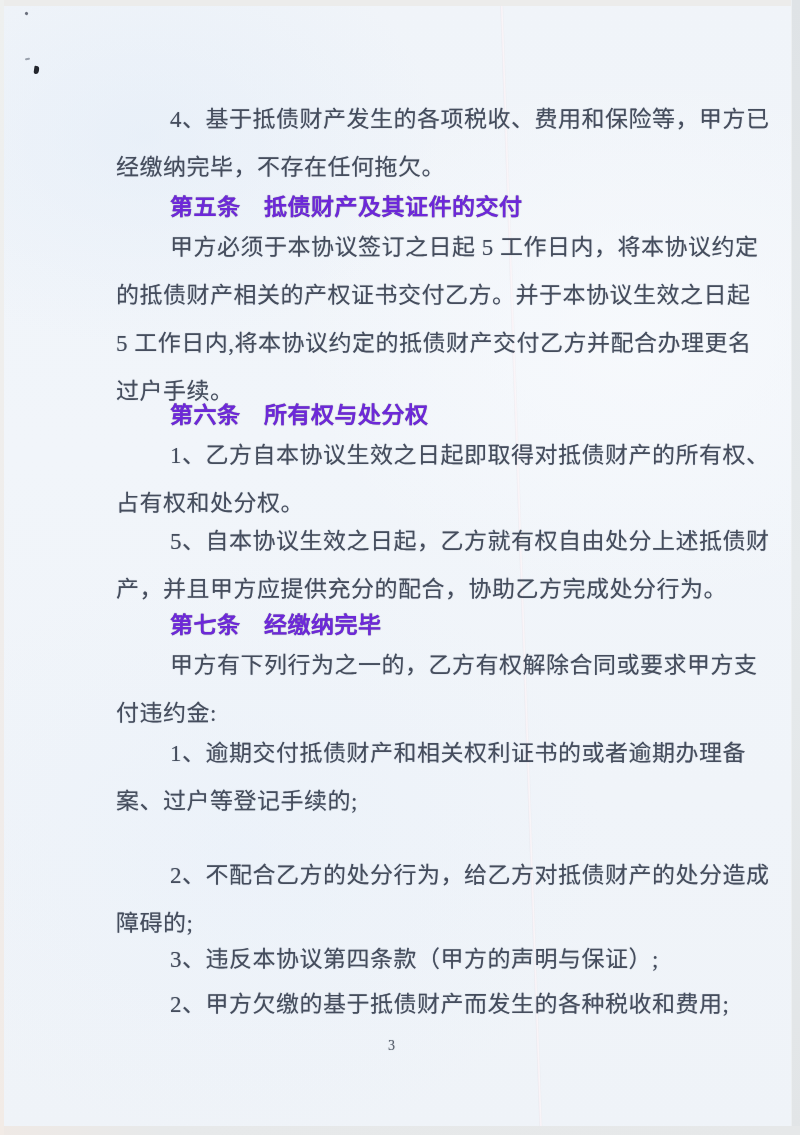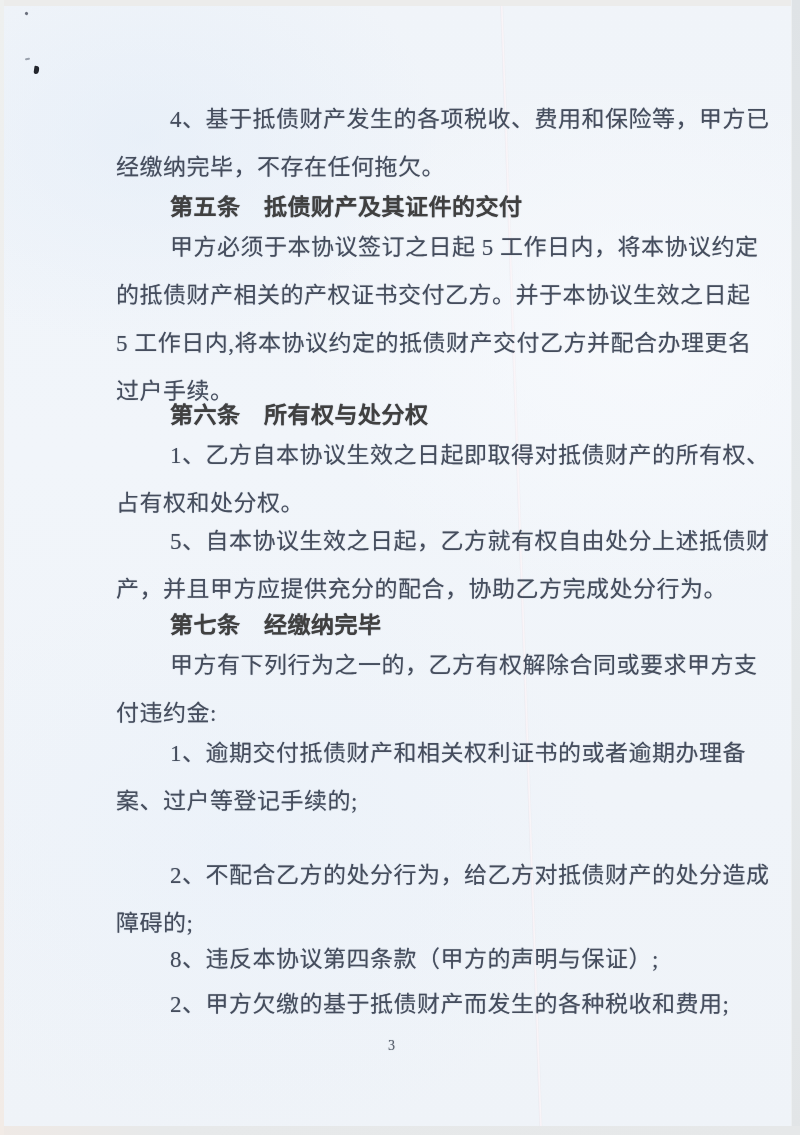--- a/index.html
+++ b/index.html
@@ -70,21 +70,21 @@
     font-size: 23px;
     line-height: 48px;
     letter-spacing: 0.5px;
     color: #454d5d;
     white-space: pre-line;
     text-shadow: 0 0 1px rgba(88,98,116,0.55);
   }
   .doc-block.indent { text-indent: 54px; }
   .doc-block.heading {
     font-weight: 700;
-    color: #404040;
+    color: #6d28d9;
     text-shadow: 0 0 1px rgba(58,65,79,0.7);
   }
 
   .page-number {
     position: absolute;
     left: 388px;
     top: 1037px;
     font-size: 14px;
     line-height: 18px;
     color: #59616e;
@@ -144,19 +144,19 @@
 
   <div id="b-p5" class="doc-block indent">甲方有下列行为之一的，乙方有权解除合同或要求甲方支
 付违约金:</div>
 
   <div id="b-p6" class="doc-block indent">1、逾期交付抵债财产和相关权利证书的或者逾期办理备
 案、过户等登记手续的;</div>
 
   <div id="b-p7" class="doc-block indent">2、不配合乙方的处分行为，给乙方对抵债财产的处分造成
 障碍的;</div>
 
-  <div id="b-p8" class="doc-block indent">8、违反本协议第四条款（甲方的声明与保证）;</div>
+  <div id="b-p8" class="doc-block indent">3、违反本协议第四条款（甲方的声明与保证）;</div>
 
   <div id="b-p9" class="doc-block indent">2、甲方欠缴的基于抵债财产而发生的各种税收和费用;</div>
 
   <div class="page-number">3</div>
 
 </div>
 
 </body></html>

